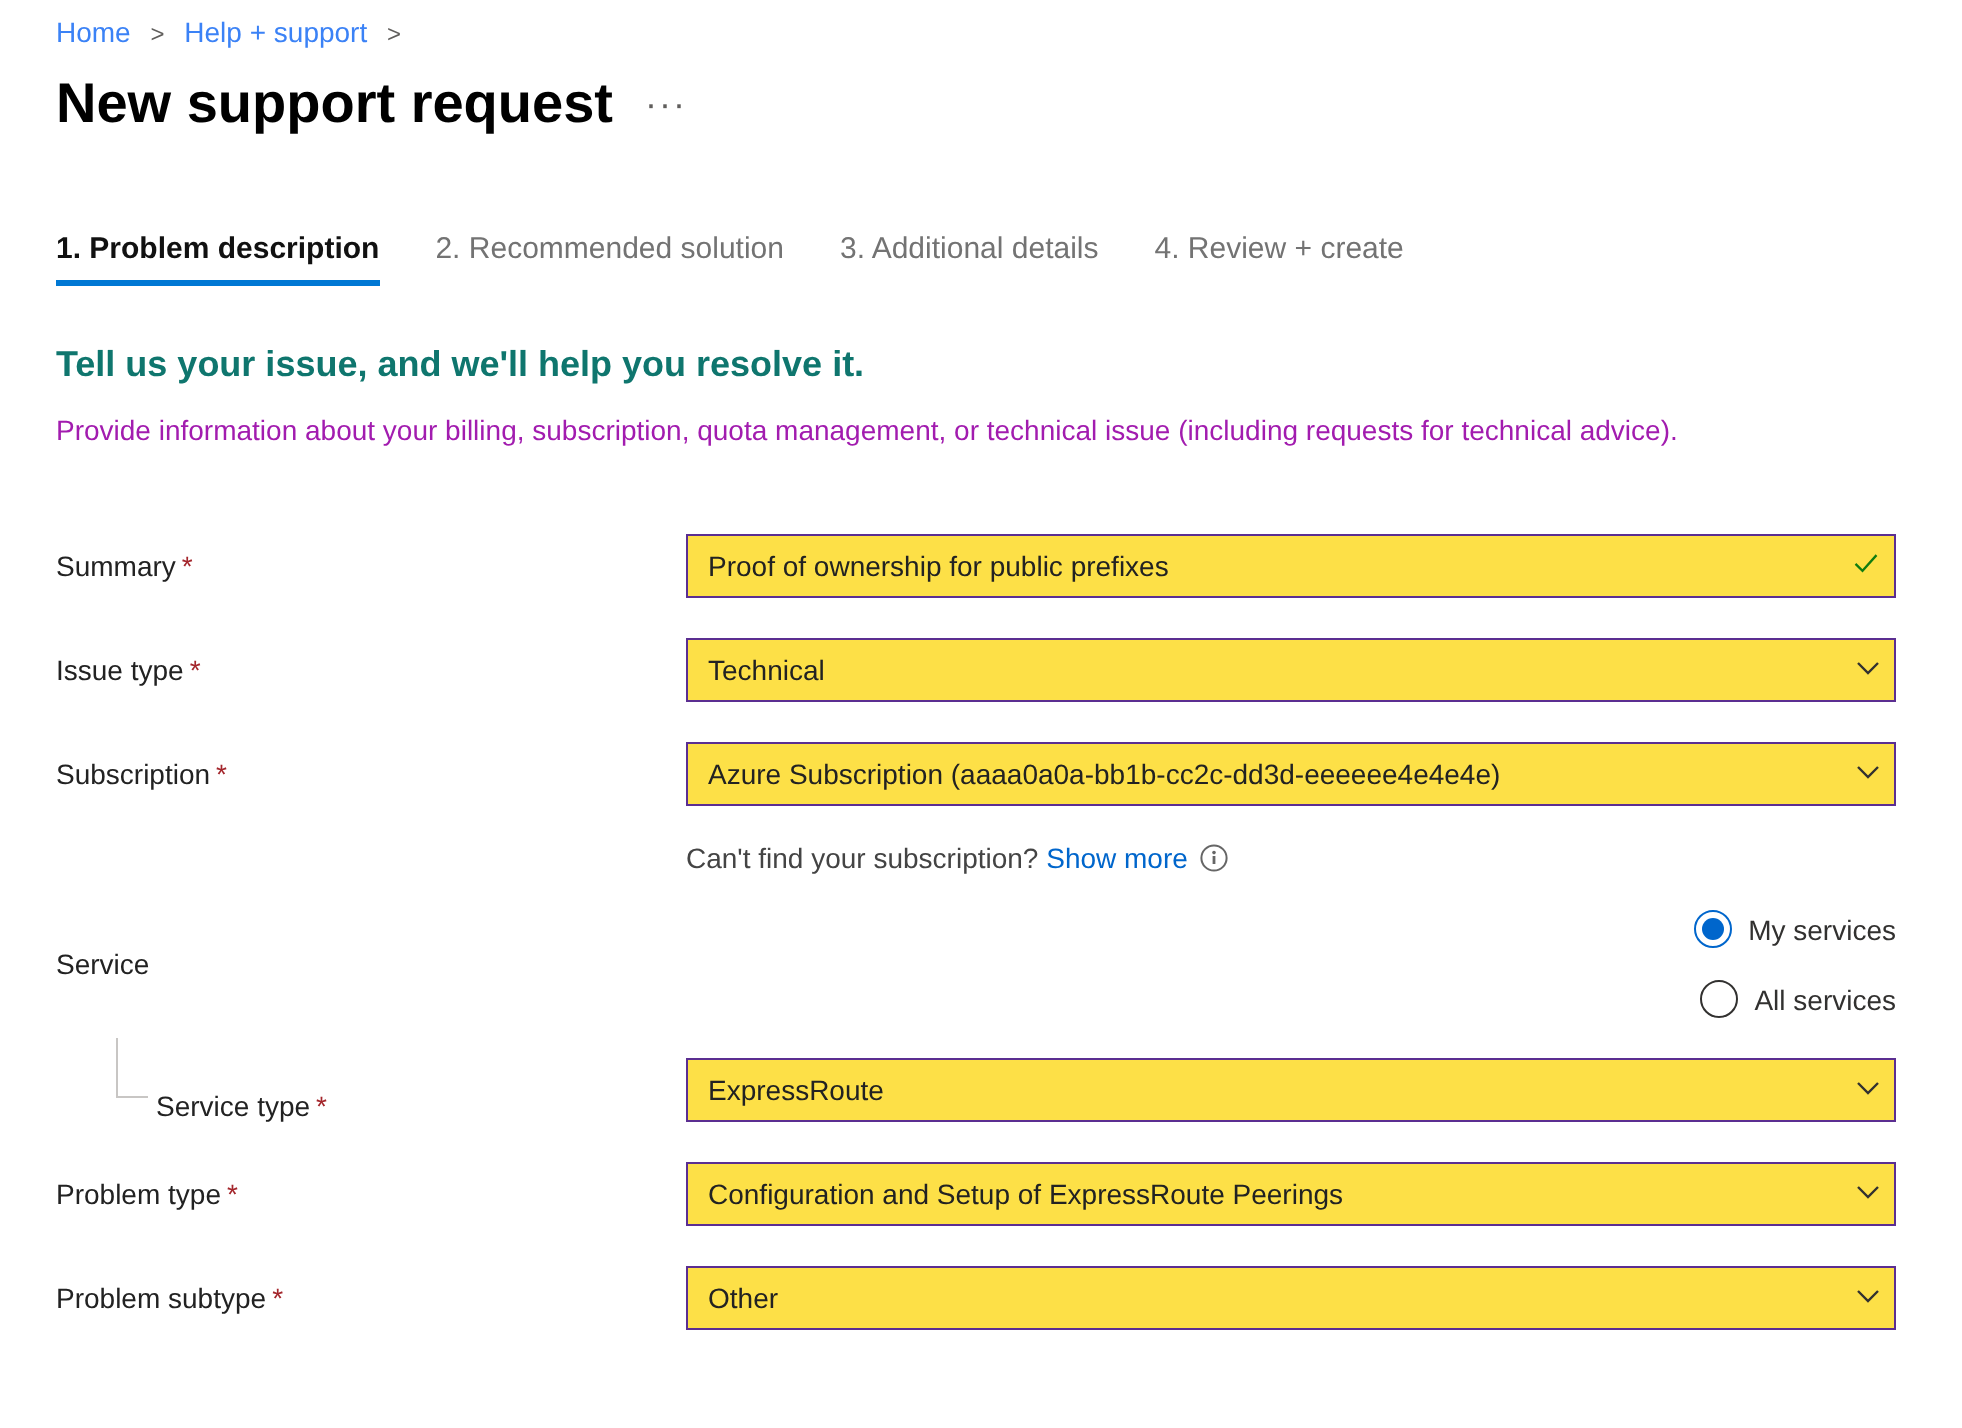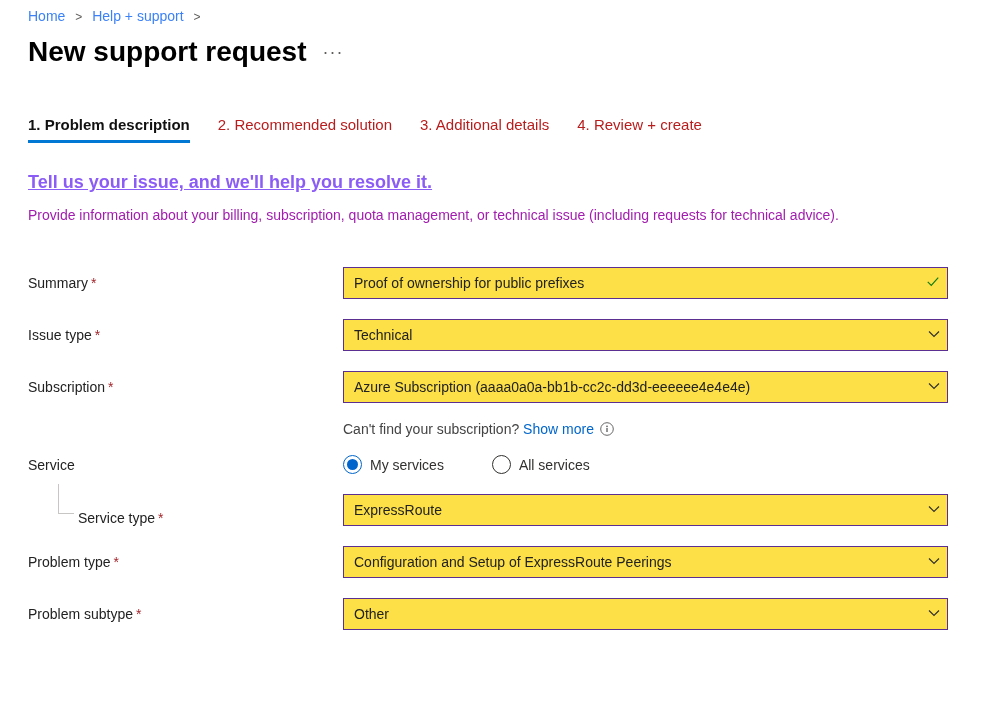--- a/index.html
+++ b/index.html
@@ -23,38 +23,37 @@
   .title-dots { color: #605e5c; font-size: 18px; letter-spacing: 1px; cursor: pointer; }
   .tabs {
     display: flex;
     gap: 28px;
     margin-top: 42px;
     border-bottom: 1px solid transparent;
   }
   .tab {
     padding: 6px 0 10px 0;
     font-size: 15px;
-    color: #b91c1c;
+    color: #737373;
     cursor: pointer;
     position: relative;
   }
   .tab.active { color: #111; font-weight: 600; }
   .tab.active::after {
     content: "";
     position: absolute;
     left: 0; right: 0; bottom: 0;
     height: 3px;
     background: #0078d4;
   }
   .section-heading {
     font-size: 18px;
     font-weight: 600;
     margin-top: 28px;
-    color: #8b5cf6;
-    text-decoration: underline;
+    color: #0f766e;
   }
   .section-desc {
     font-size: 14px;
     color: #a21caf;
     margin-top: 12px;
     line-height: 1.45;
     max-width: 900px;
   }
   .form { margin-top: 42px; }
   .form-row {
@@ -123,22 +122,23 @@
   }
   .helper-row a { color: #0066cc; text-decoration: none; cursor: pointer; }
   .info-icon {
     display: inline-flex;
     width: 14px; height: 14px;
     vertical-align: -2px;
     margin-left: 2px;
   }
   .radio-group {
     display: flex;
-    gap: 48px;
+    gap: 16px;
     align-items: flex-end;
+    flex-direction: column;
   }
   .radio-opt {
     display: flex;
     align-items: center;
     gap: 8px;
     cursor: pointer;
     font-size: 14px;
   }
   .radio-circle {
     width: 19px; height: 19px;

